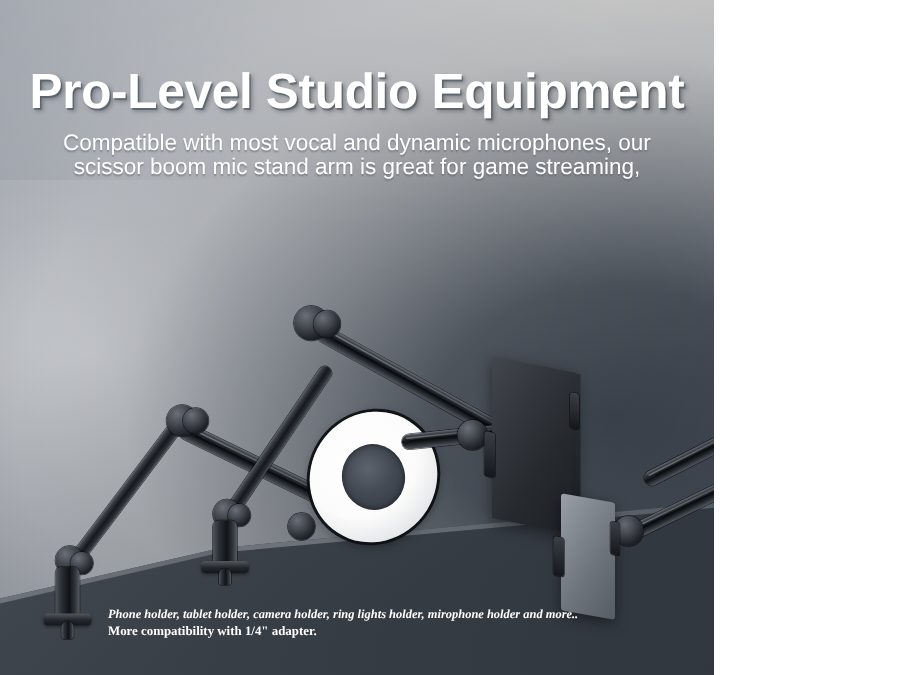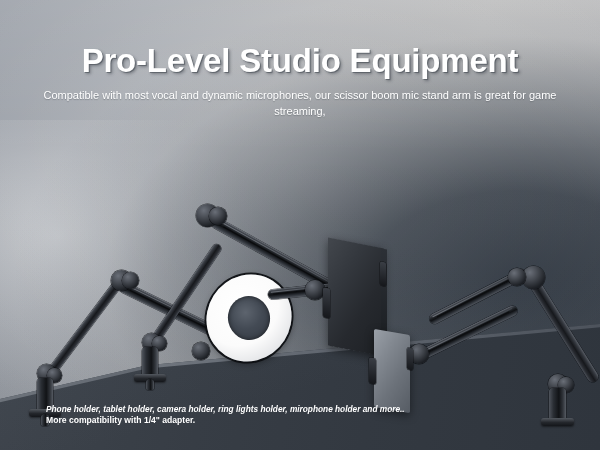--- a/index.html
+++ b/index.html
@@ -1,20 +1,20 @@
 <!DOCTYPE html>
 <html><head>
 <meta charset="utf-8">
 <style>
   html,body{margin:0;padding:0;background:#fff;}
   body{font-family:"Liberation Sans",sans-serif;}
 
   #scene{
     position:relative;
-    width:600px;height:450px;
+    width:476px;height:450px;
     overflow:hidden;
     background:#000000;
   }
 
   
   .wall-base{
     position:absolute;inset:0;
     background:linear-gradient(105deg,#9ba0a8 0%,#a8acb2 22%,#b7b8ba 48%,#c0c0c0 68%,#bdbdbe 85%,#b6b7b9 100%);
   }
   .wall-dark{
@@ -133,26 +133,27 @@
     position:absolute;left:0;right:0;top:42px;
     text-align:center;
     font-size:33px;font-weight:bold;letter-spacing:-.2px;
     color:#ffffff;
     text-shadow:1px 1px 0 rgba(70,76,84,.55), 2px 2px 3px rgba(55,60,68,.45);
     white-space:nowrap;
   }
   .subline{
     position:absolute;left:30px;right:30px;top:88px;
     text-align:center;
-    font-size:11px;line-height:15.5px;color:#ffffff;
+    font-size:15px;line-height:15.5px;color:#ffffff;
     text-shadow:0 1px 1px rgba(80,86,94,.45);
   }
   .caption{
-    position:absolute;left:46px;top:404px;width:330px;
+    position:absolute;left:72px;top:404px;width:330px;
     color:#ffffff;
+    font-family:Liberation Serif, serif;
   }
   .cap1{font-size:8.3px;font-style:italic;font-weight:bold;line-height:11px;white-space:nowrap;}
   .cap2{font-size:8.6px;font-weight:bold;line-height:11px;white-space:nowrap;}
 </style>
 </head>
 <body>
 
 <div id="scene">
 
   <div class="wall-base"></div>

